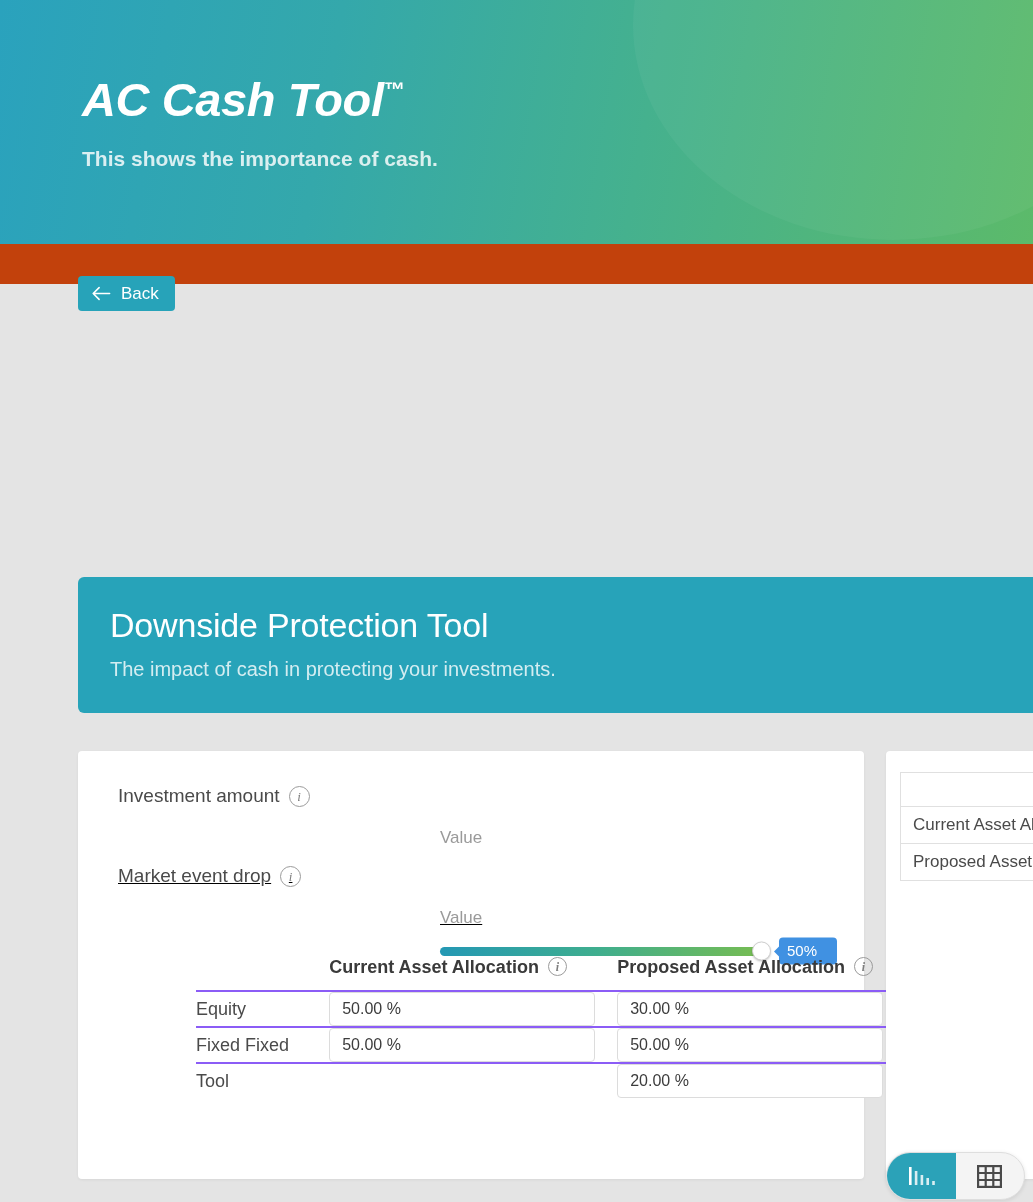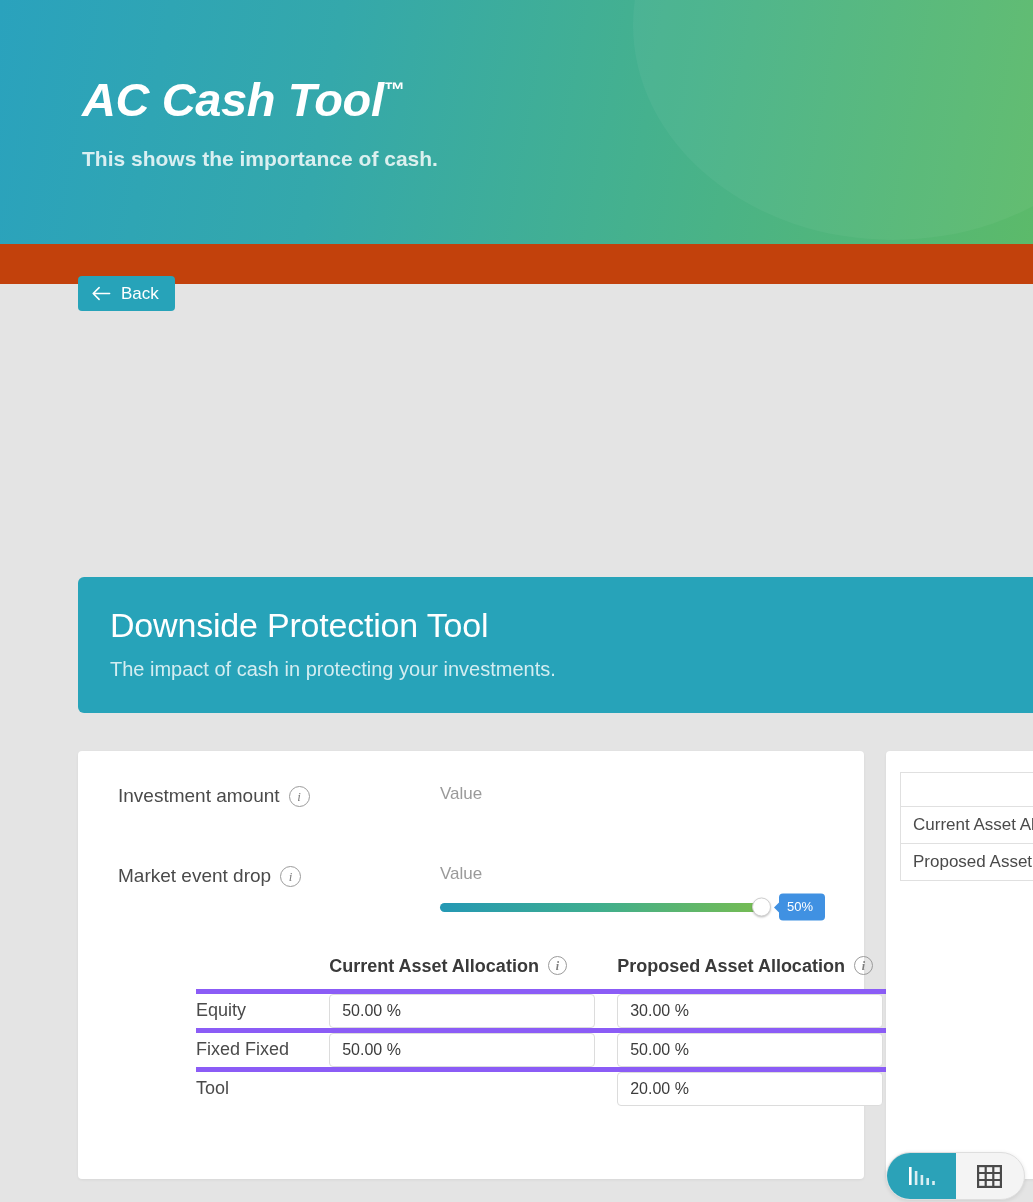--- a/index.html
+++ b/index.html
@@ -193,20 +193,21 @@
     font-size: 12px;
   }
 
   .field-input-cell { width: 342px; }
   .value-caption {
     font-size: 17px;
     color: #9a9a9a;
     font-weight: 400;
     line-height: 22px;
     margin-bottom: 8px;
+    margin-top: 44px;
   }
   .text-input {
     width: 100%;
     height: 34px;
     border: 1px solid #dcdcdc;
     border-radius: 4px;
     background: #ffffff;
     padding: 0 12px;
     font-size: 16px;
     font-family: "Liberation Sans", sans-serif;
@@ -241,23 +242,23 @@
     cursor: pointer;
   }
   .slider-tooltip {
     position: absolute;
     left: 339px;
     top: 50%;
     transform: translateY(-50%);
     background: #4091e2;
     color: #ffffff;
     border-radius: 4px;
-    font-size: 13px;
+    font-size: 15px;
     line-height: 16px;
-    padding: 5px 12px 6px 8px;
+    padding: 5px 20px 6px 8px;
     white-space: nowrap;
   }
   .slider-tooltip::before {
     content: "";
     position: absolute;
     left: -5px;
     top: 50%;
     transform: translateY(-50%);
     border-top: 6px solid transparent;
     border-bottom: 6px solid transparent;
@@ -286,21 +287,21 @@
     align-items: center;
     gap: 9px;
   }
   .alloc-head-text {
     font-size: 18px;
     font-weight: 700;
     color: #3a3a3a;
     line-height: 22px;
     white-space: nowrap;
   }
-  .alloc-table tbody tr { border-top: 5px solid #8b5cf6; }
+  .alloc-table tbody tr { border-top: 2px solid #8b5cf6; }
   .alloc-name {
     font-size: 18px;
     color: #4a4a4a;
     font-weight: 400;
     width: 150px;
     white-space: nowrap;
   }
   .alloc-cell { width: 270px; padding: 8px 0 9px 0; }
   .alloc-cell.first { padding-right: 22px; }
   .alloc-input {
@@ -406,21 +407,21 @@
     <div class="field-row" style="left:0; top:32px;">
       <div class="field-label-cell">
         <span class="field-label">Investment amount</span>
         <span class="info-icon">i</span>
       </div>
       <div class="field-input-cell">
         <div class="value-caption">Value</div>
       </div>
     </div>
 
-    <div class="field-row" style="left:0; top:112px;">
+    <div class="field-row" style="left:0; top:112px;text-decoration:underline;">
       <div class="field-label-cell">
         <span class="field-label">Market event drop</span>
         <span class="info-icon">i</span>
       </div>
       <div class="field-input-cell">
         <div class="value-caption">Value</div>
         <div class="slider-wrap">
           <div class="slider-track"></div>
           <div class="slider-handle"></div>
           <div class="slider-tooltip">50%</div>

